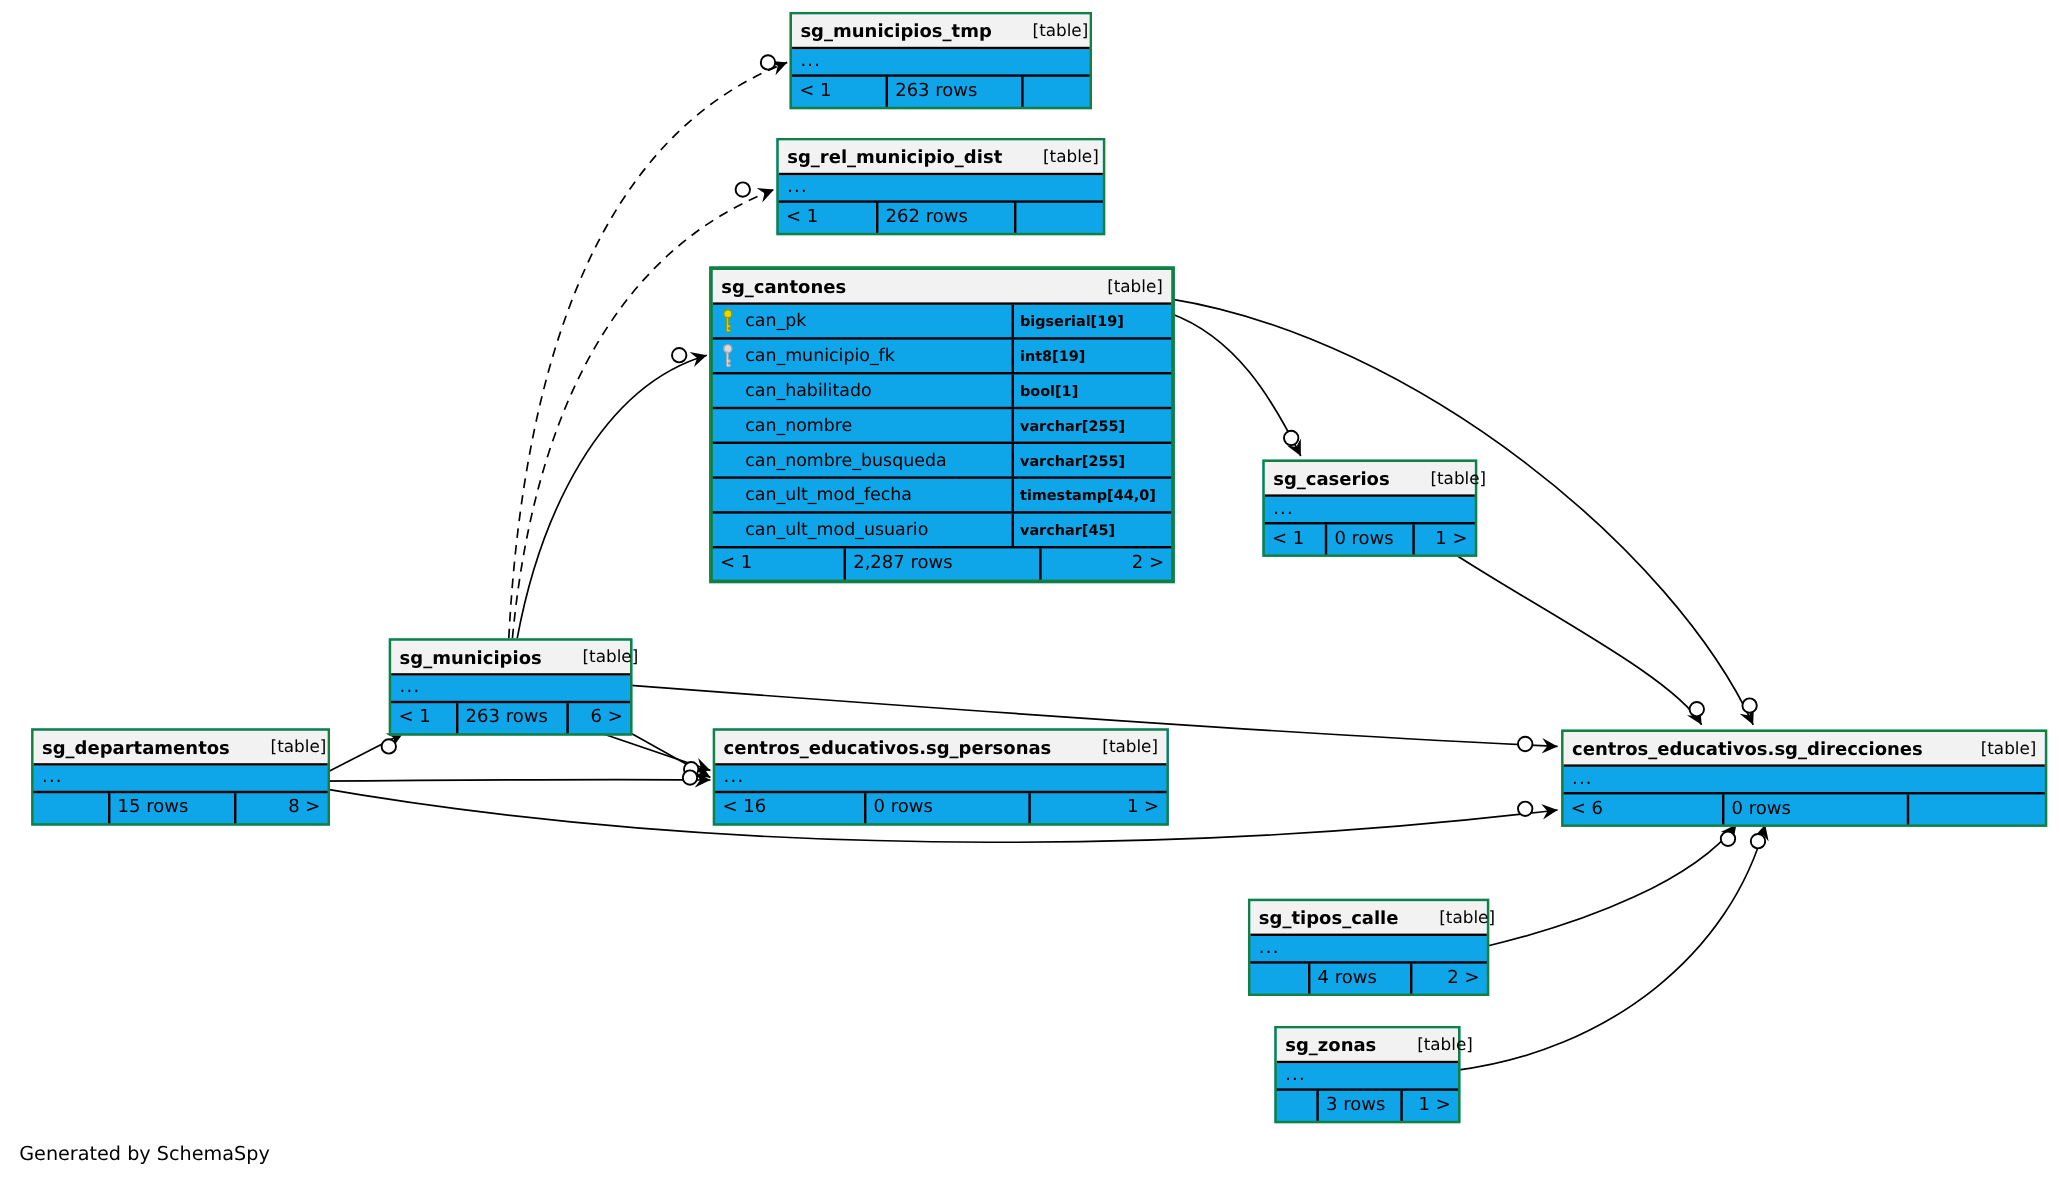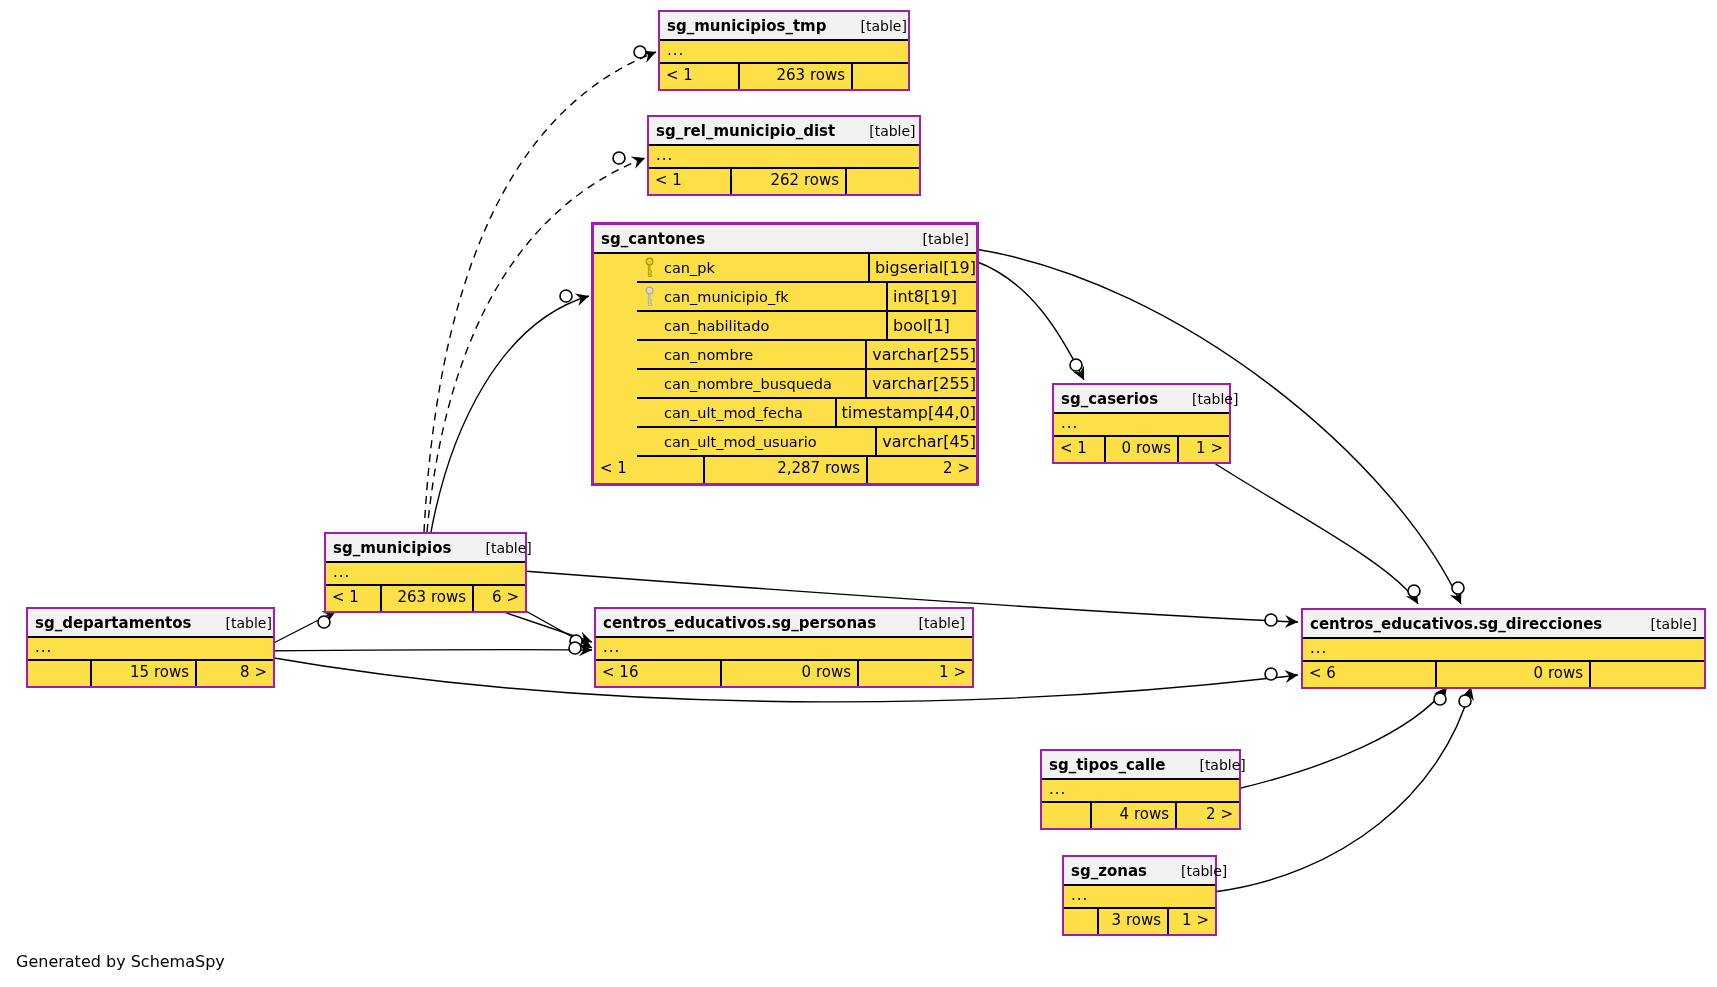--- a/index.html
+++ b/index.html
@@ -1,37 +1,37 @@
 <!DOCTYPE html>
 <html><head>
 <meta charset="utf-8">
 <style>
   html,body{margin:0;padding:0;background:#fff;}
   .stage{position:relative;width:1717px;height:987px;background:#ffffff;overflow:hidden;
          font-family:"DejaVu Sans",sans-serif;color:#000;}
   svg.wires{position:absolute;left:0;top:0;z-index:0;}
-  .tbl{position:absolute;background:#fde047;border:2px solid #a21caf;z-index:2;font-size:15px;}
+  .tbl{position:absolute;background:#0ea5e9;border:2px solid #15803d;z-index:2;font-size:15px;}
   .tbl.main{border-width:3px;}
   .hdr{display:flex;justify-content:space-between;align-items:center;background:#f2f2f2;
        border-bottom:2px solid #000;height:29px;box-sizing:border-box;padding:0 7px;}
   .hdr .nm{font-weight:bold;white-space:nowrap;}
   .hdr .tag{font-size:14px;margin-left:14px;white-space:nowrap;padding-left:20px;}
   .dots{height:23px;box-sizing:border-box;border-bottom:2px solid #000;
         padding:0 7px;line-height:18px;letter-spacing:1px;}
   .ftr{display:flex;height:25px;box-sizing:border-box;}
   .ftr .c{box-sizing:border-box;padding:2px 6px;line-height:19px;white-space:nowrap;overflow:hidden;}
   .ftr .c + .c{border-left:2px solid #000;}
   .ftr .l{text-align:left;}
-  .ftr .m{text-align:right;}
+  .ftr .m{text-align:left;}
   .ftr .r{text-align:right;flex:1;}
   
-  .crow{display:flex;height:29px;box-sizing:border-box;border-bottom:2px solid #000;margin-left:43px;}
+  .crow{display:flex;height:29px;box-sizing:border-box;border-bottom:2px solid #000;}
   .crow .cn{width:249px;box-sizing:border-box;display:flex;align-items:center;padding-left:7px;font-size:14.5px;}
   .crow .ct{flex:1;box-sizing:border-box;border-left:2px solid #000;display:flex;align-items:center;
-            padding-left:5px;font-size:16px;white-space:nowrap;}
+            padding-left:5px;font-size:12px;white-space:nowrap;font-weight:bold;}
   .keyslot{width:16px;display:inline-flex;align-items:center;margin-right:4px;flex:0 0 16px;}
   .gen{position:absolute;left:16px;top:952px;font-size:16px;z-index:2;text-align:right;}
   
   #t0{left:658px;top:10px;width:248px;}
   #t1{left:647px;top:115px;width:270px;}
   #t2{left:591px;top:222px;width:382px;}
   #t3{left:1052px;top:383px;width:175px;}
   #t4{left:324px;top:532px;width:199px;}
   #t5{left:26px;top:607px;width:245px;}
   #t6{left:594px;top:607px;width:376px;}

